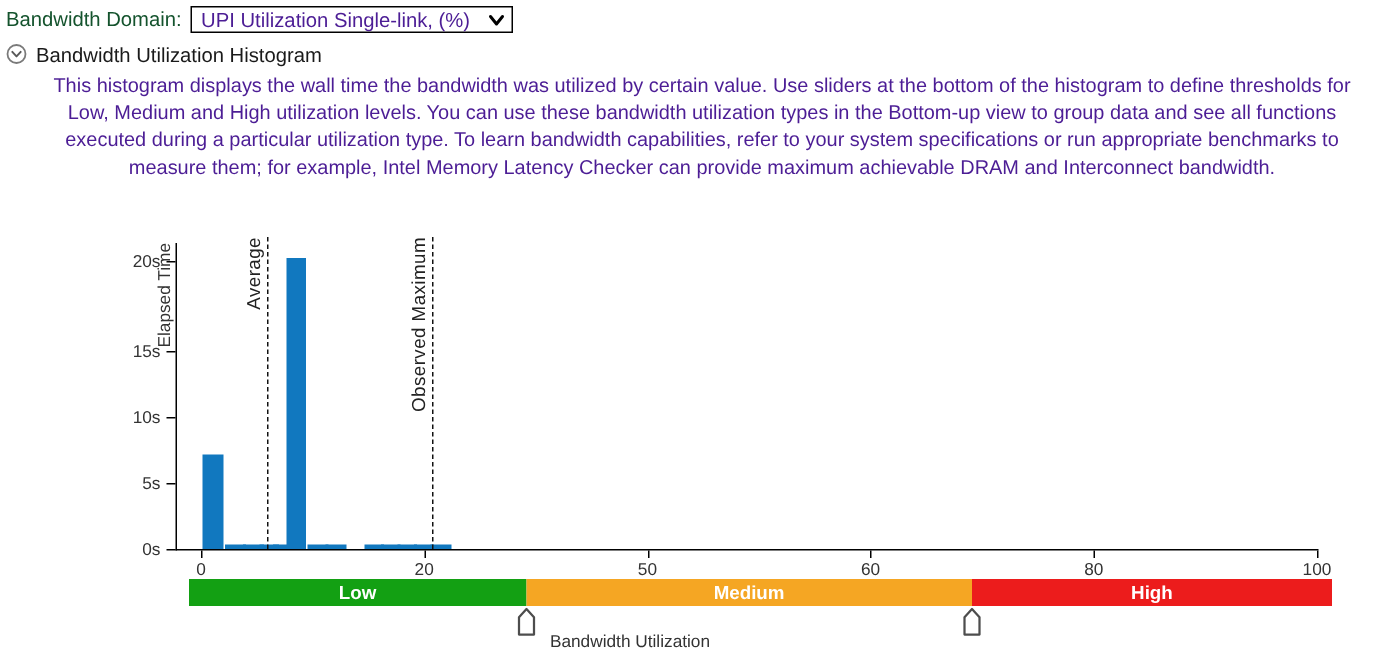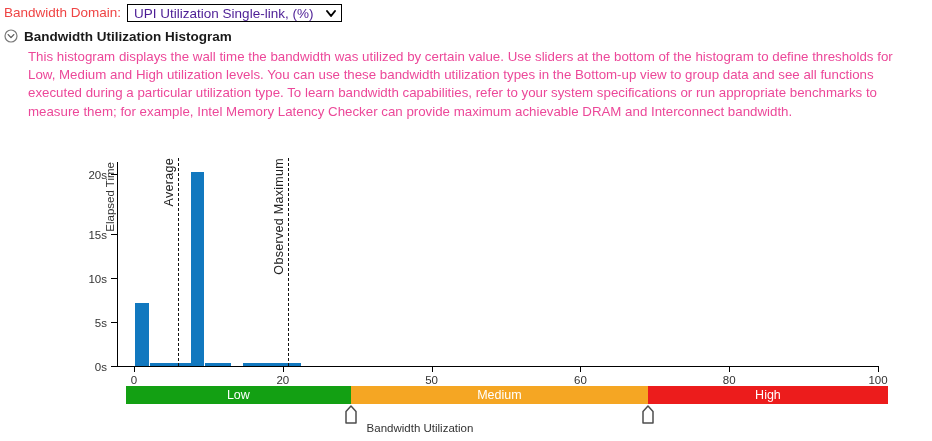--- a/index.html
+++ b/index.html
@@ -19,21 +19,21 @@
   
   .domain-row {
     display: flex;
     align-items: center;
     padding: 2px 0 0 4px;
     height: 22px;
     gap: 6px;
   }
   .domain-label {
     font-size: 13.5px;
-    color: #ef4444;
+    color: #14532d;
     line-height: 18px;
   }
   .domain-select {
     border: 1.5px solid #000;
     background: #ffffff;
     height: 18px;
     min-width: 215px;
     display: flex;
     align-items: center;
     justify-content: space-between;
@@ -65,31 +65,32 @@
   .collapse-icon {
     width: 14px;
     height: 14px;
     display: inline-flex;
     align-items: center;
     justify-content: center;
     cursor: pointer;
   }
   .section-title {
     font-size: 13.5px;
-    font-weight: bold;
+    font-weight: normal;
     color: #1a1a1a;
   }
 
   
   .description {
     margin: 3px 0 0 28px;
     width: 880px;
     font-size: 13.3px;
     line-height: 18.2px;
-    color: #ec4899;
+    color: #4c1d95;
+    text-align: center;
   }
 
   
   .chart-wrap {
     position: absolute;
     left: 0;
     top: 150px;
     width: 932px;
     height: 291px;
   }
@@ -199,21 +200,21 @@
   }
   .seg {
     position: absolute;
     top: 0;
     height: 18px;
     display: flex;
     align-items: center;
     justify-content: center;
     color: #ffffff;
     font-size: 12.5px;
-    font-weight: normal;
+    font-weight: bold;
     box-sizing: border-box;
     cursor: pointer;
     overflow: hidden;
   }
   .handle {
     position: absolute;
     top: 19px;
     width: 13px;
     height: 19px;
     transform: translateX(-50%);

